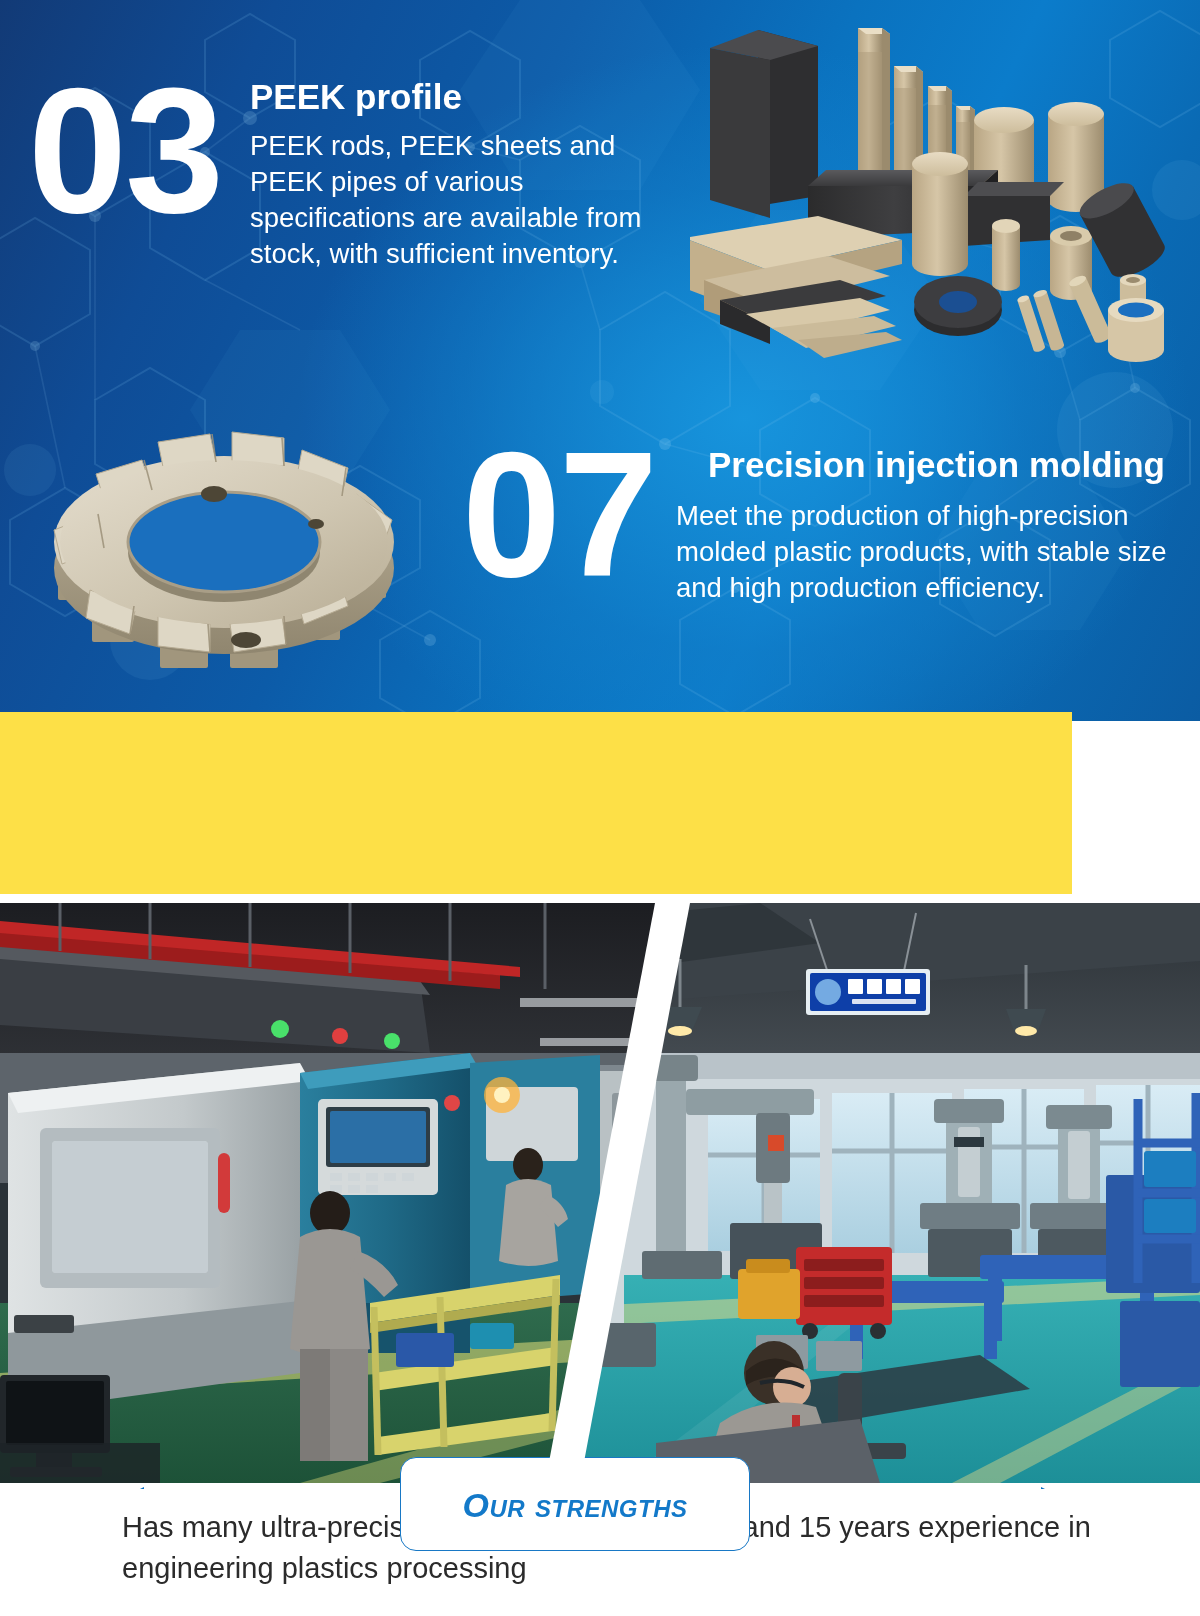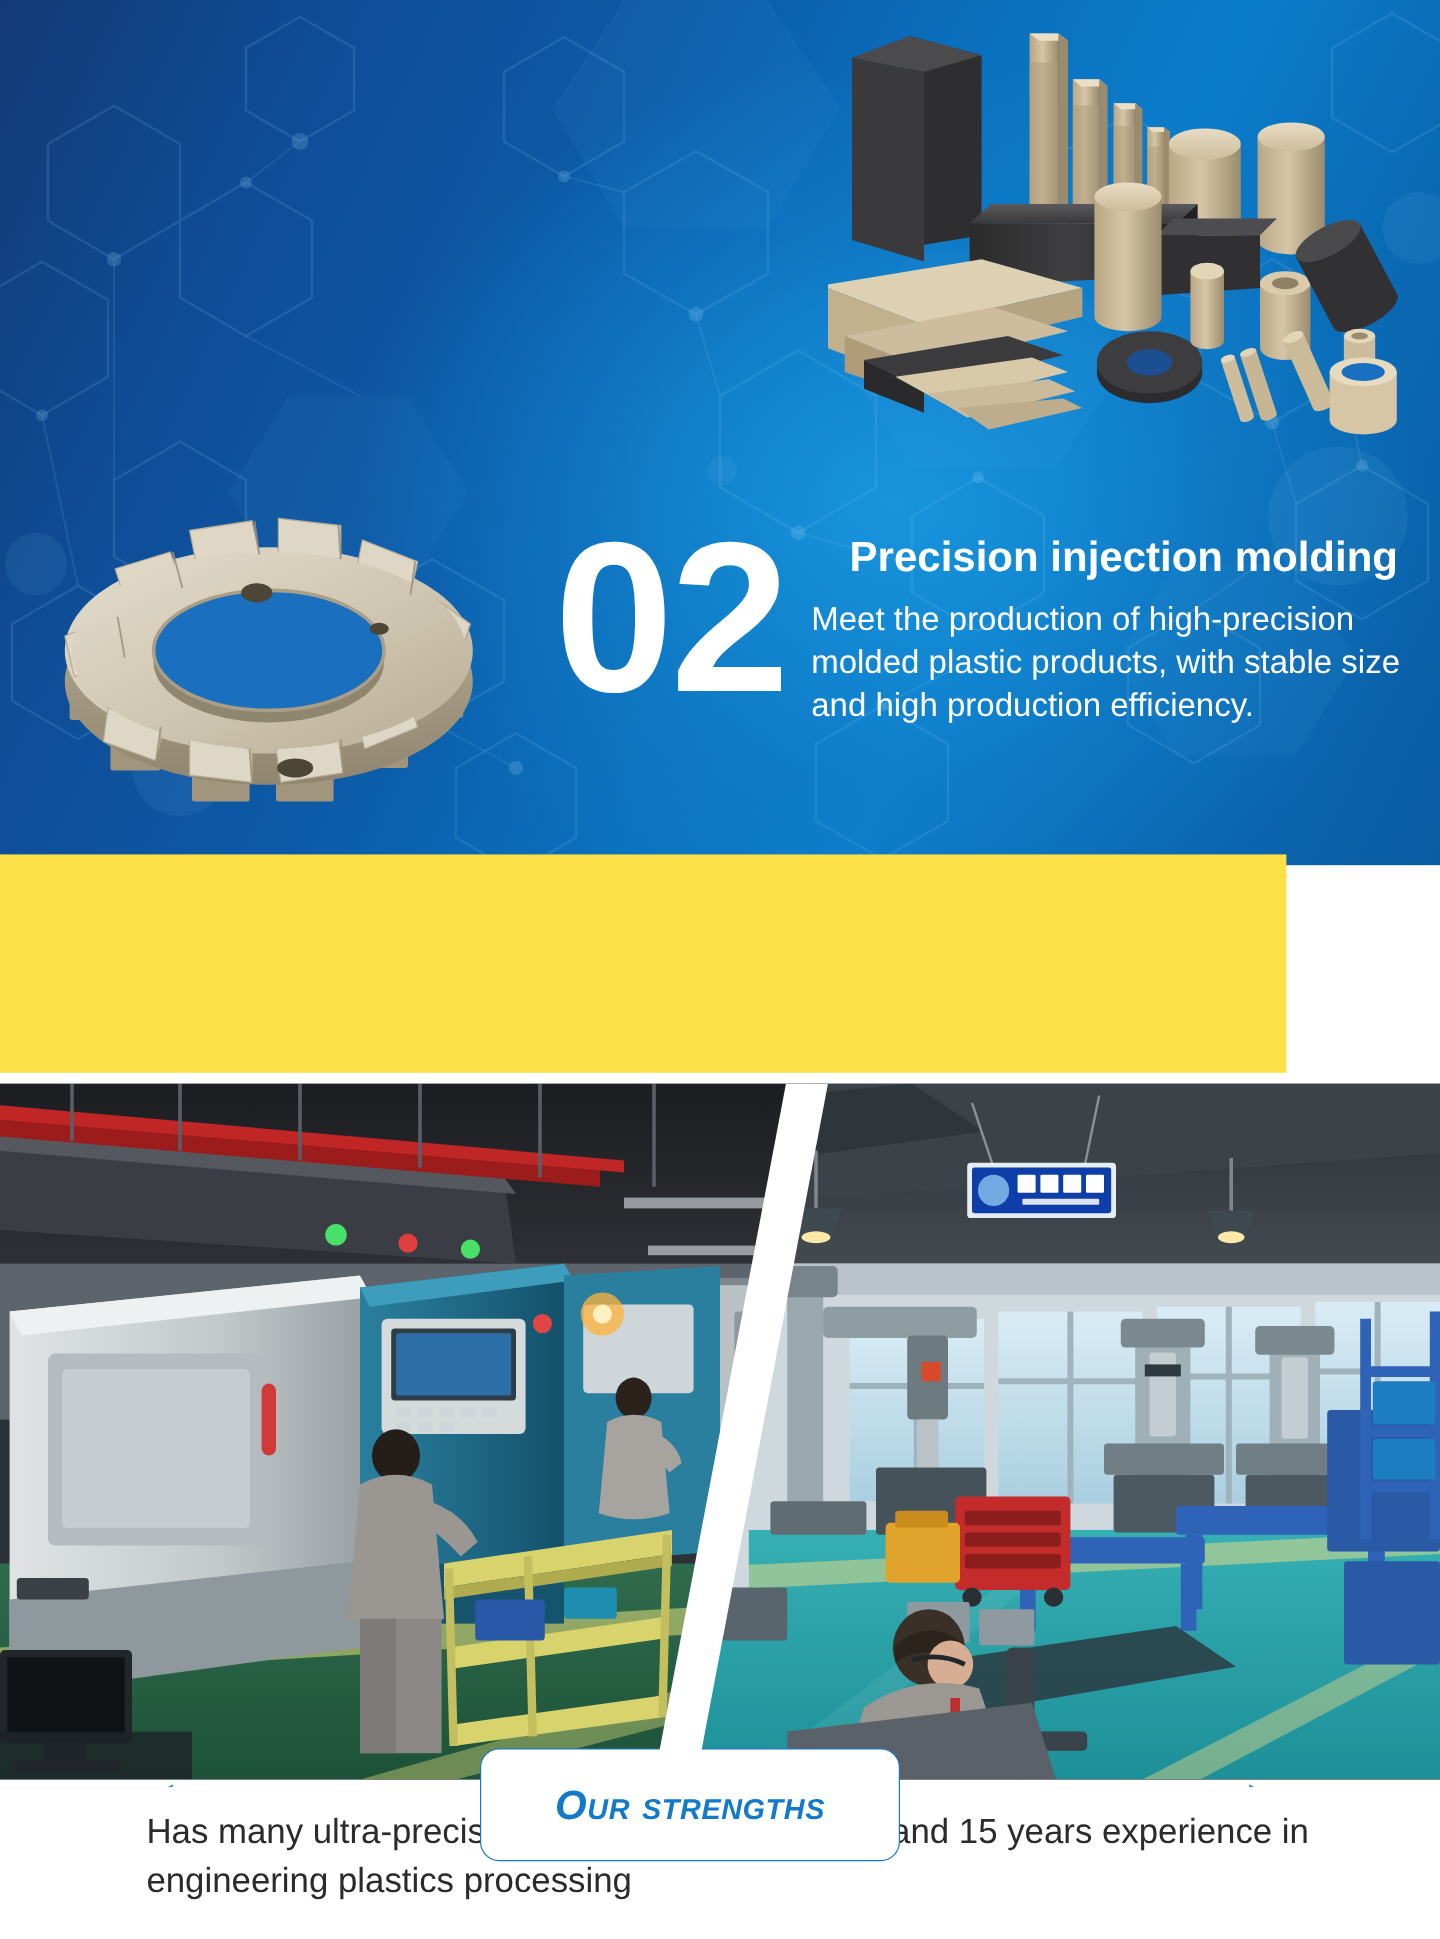--- a/index.html
+++ b/index.html
@@ -344,23 +344,28 @@
           <path d="M248,36 L250,64"></path>
             <path d="M312,66 L308,94"></path>
             <path d="M100,204 L96,232"></path>
           <path d="M174,222 L176,250"></path>
             <path d="M250,214 L252,242"></path>
         </g>
       </g>
     </svg>
   </div>
 
+  <div class="block03">
+    <div class="bignum n03">03</div>
+    <div class="headline h03">PEEK profile</div>
+    <div class="bodytext b03">PEEK rods, PEEK sheets and PEEK pipes of various specifications are available from stock, with sufficient inventory.</div>
+  </div>
 
   <div class="block04">
-    <div class="bignum n04">02</div>
+    <div class="bignum n04">07</div>
     <div class="headline h04">Precision injection molding</div>
     <div class="bodytext b04">Meet the production of high-precision molded plastic products, with stable size and high production efficiency.</div>
   </div>
 </div>
 
 <div class="strip">
   <svg class="arrowline" viewBox="0 0 1000 94">
 
     <g fill="#0b6fc4">
       <polygon points="12,46 44,30 44,62"></polygon>

